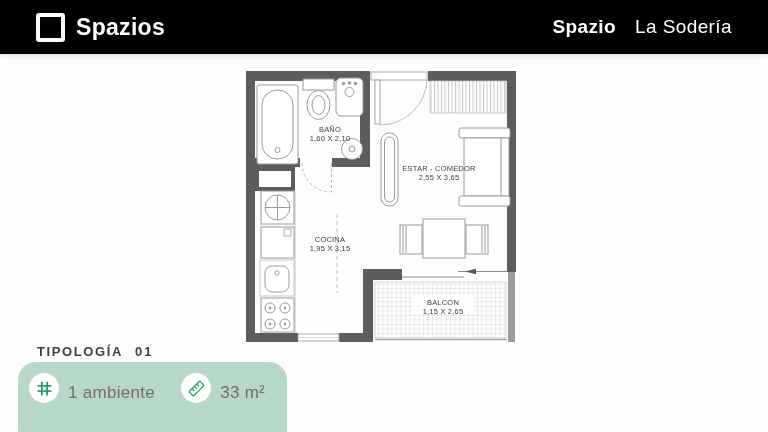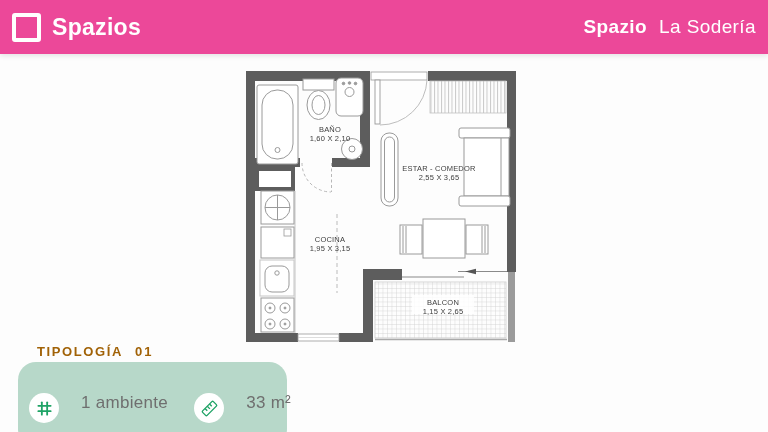--- a/index.html
+++ b/index.html
@@ -3,49 +3,49 @@
 <meta charset="utf-8">
 <style>
   html,body{margin:0;padding:0;}
   .screen{
     position:relative;width:768px;height:432px;background:#fdfdfd;
     overflow:hidden;font-family:"Liberation Sans",sans-serif;
   }
   
   .header{
     position:absolute;left:0;top:0;width:768px;height:54px;
-    background:#ec4899;display:flex;align-items:center;justify-content:space-between;
-    padding:0 12px;box-sizing:border-box;box-shadow:0 2px 5px rgba(0,0,0,.10);
+    background:#000000;display:flex;align-items:center;justify-content:space-between;
+    padding:0 36px;box-sizing:border-box;box-shadow:0 2px 5px rgba(0,0,0,.10);
   }
   .brand{display:flex;align-items:center;}
   .brand-logo{
     width:21px;height:21px;border:4px solid #ffffff;border-radius:3px;
     display:inline-block;margin-right:11px;
   }
   .brand-name{color:#ffffff;font-size:23px;font-weight:700;letter-spacing:.3px;}
   .project{color:#ffffff;font-size:19px;font-weight:300;letter-spacing:.4px;}
-  .project b{font-weight:700;margin-right:12px;}
+  .project b{font-weight:700;margin-right:19px;}
   
   .plan{position:absolute;left:235px;top:60px;}
   .plan text{
     font-family:"Liberation Sans",sans-serif;fill:#3d3d3d;
     font-size:7.5px;letter-spacing:.2px;
   }
   
   .typology{
     position:absolute;left:37px;top:344px;font-size:13px;font-weight:700;
-    color:#a16207;letter-spacing:1.6px;
+    color:#404040;letter-spacing:1.6px;
   }
   .typology .num{margin-left:12px;letter-spacing:2px;}
   .card{
     position:absolute;left:18px;top:362px;width:269px;height:85px;
     background:#b7d8c9;border-radius:18px;display:flex;align-items:flex-start;
     padding:11px 0 0 11px;box-sizing:border-box;gap:26px;
   }
-  .feature{display:flex;align-items:flex-start;gap:22px;margin-top:20px;}
+  .feature{display:flex;align-items:flex-end;gap:9px;}
   .feature-icon{
     width:30px;height:30px;border-radius:50%;background:#ffffff;
     display:flex;align-items:center;justify-content:center;flex:0 0 auto;
   }
   .feature-label{font-size:17px;color:#6f6f6f;letter-spacing:.3px;white-space:nowrap;}
 </style>
 </head>
 <body>
 
 <div class="screen">

